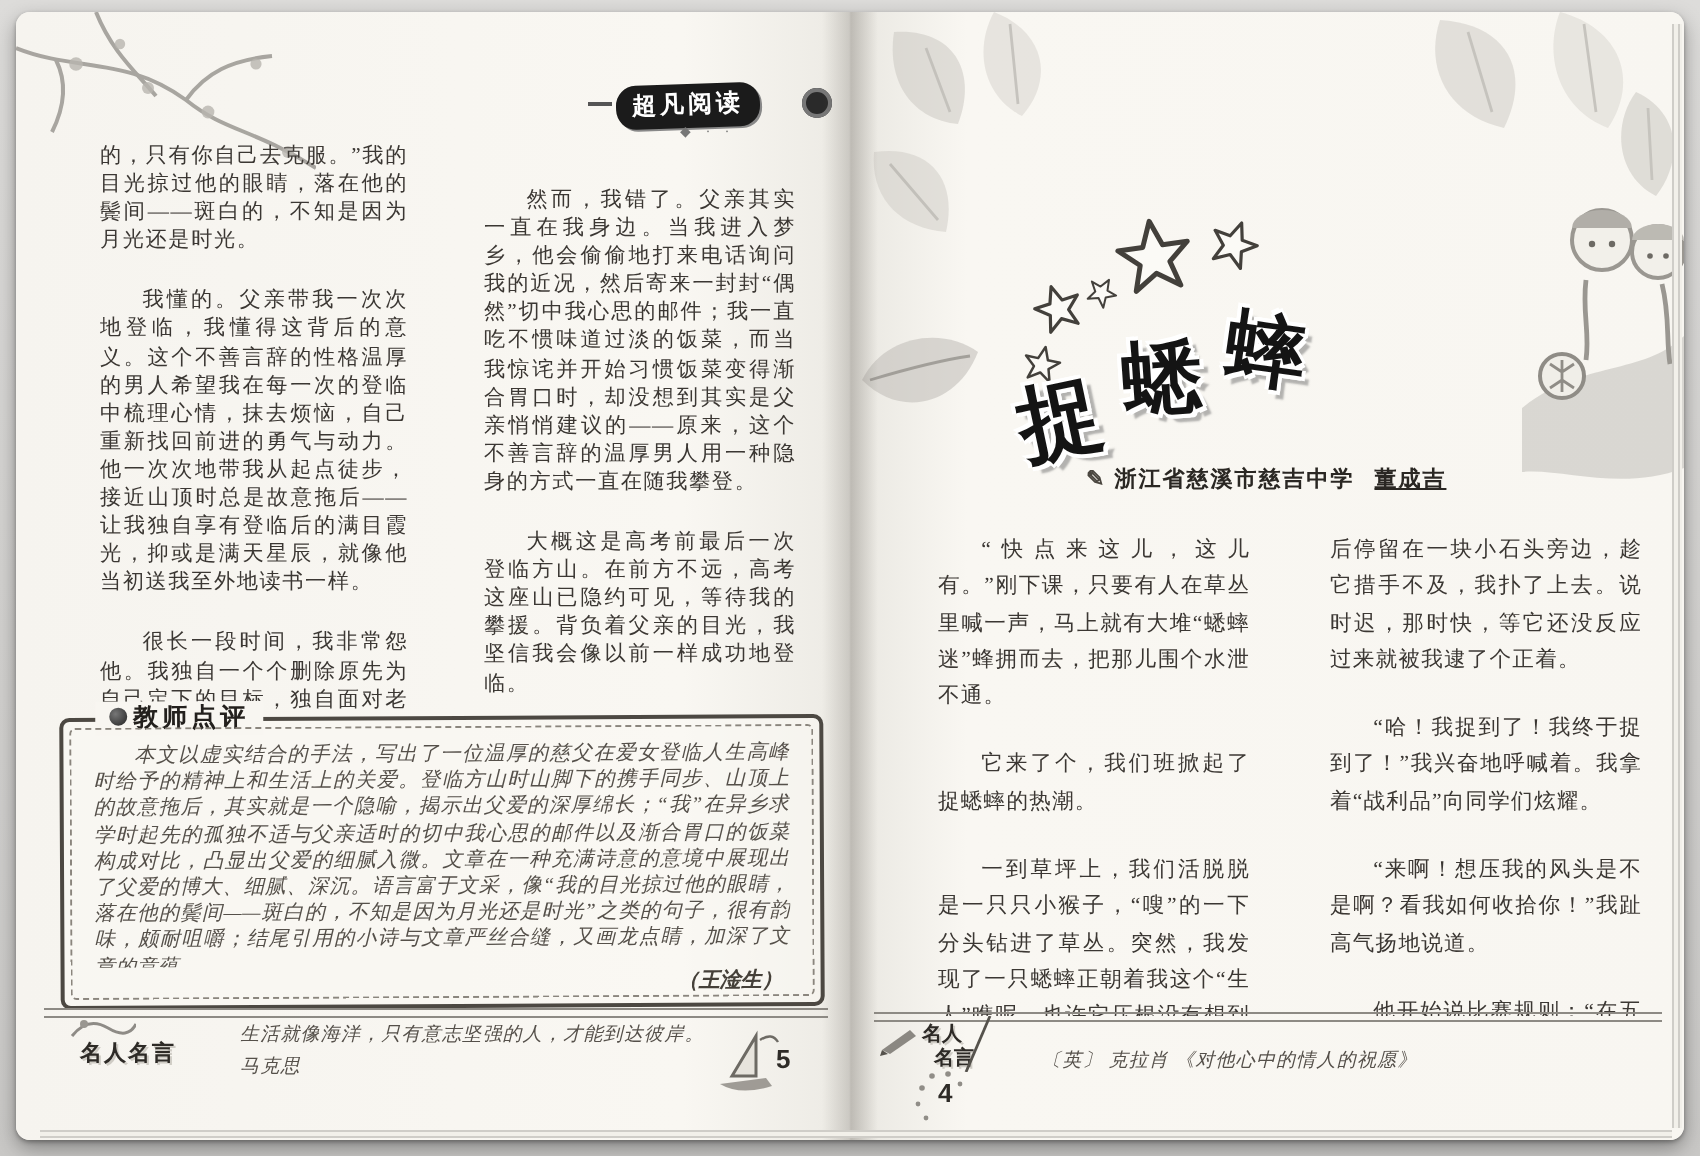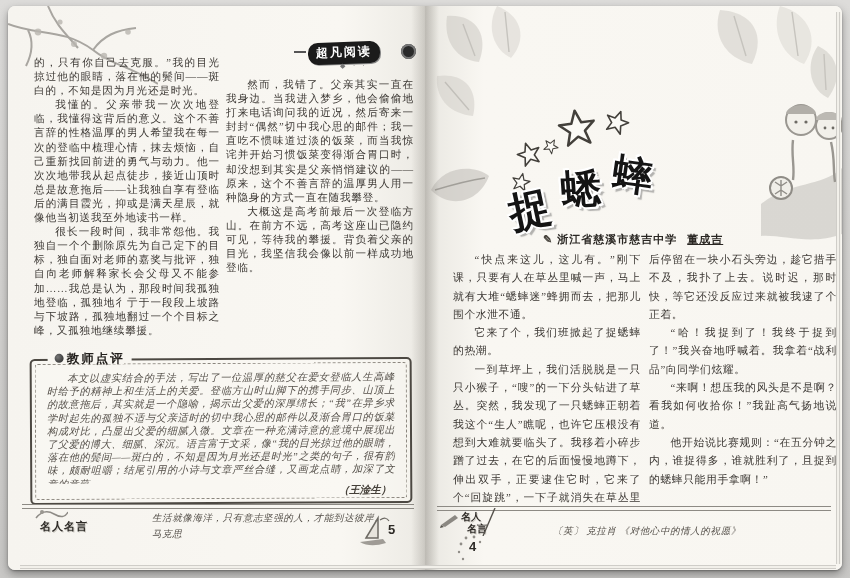--- a/index.html
+++ b/index.html
@@ -23,21 +23,21 @@
   .gutter{position:absolute;left:403px;top:0;width:28px;height:564px;pointer-events:none;
     background:linear-gradient(90deg,rgba(90,85,78,0) 0%,rgba(90,85,78,.22) 48%,rgba(90,85,78,.30) 52%,rgba(90,85,78,0) 100%);}
   .page-edges{position:absolute;right:1px;top:6px;width:5px;height:552px;pointer-events:none;
     background:repeating-linear-gradient(90deg,#cfcdc8 0 1px,#f2f0ea 1px 3px);}
   .page-edges-bottom{position:absolute;left:12px;bottom:1px;width:816px;height:4px;pointer-events:none;
     background:repeating-linear-gradient(0deg,#cfcdc8 0 1px,#f2f0ea 1px 3px);}
 
   
   .col{position:absolute;color:#3b3733;font-size:10.6px;line-height:14.1px;
     text-align:justify;letter-spacing:.8px;overflow:hidden;}
-  .col p{margin:0;text-indent:2em;}
+  .col p{margin:16px;text-indent:2em;}
   .col p.cont{text-indent:0;}
   .rcol{font-size:10.8px;line-height:18.3px;letter-spacing:.6px;}
 
   
   .deco{position:absolute;pointer-events:none;}
 
   .badge{position:absolute;left:286px;top:34px;width:120px;height:30px;}
   .badge .capsule{
     position:absolute;left:14px;top:2px;padding:2px 8px 3px 8px;
     background:#1b1b1b;color:#fff;border-radius:10px;transform:rotate(-2deg);
@@ -59,21 +59,21 @@
     background:radial-gradient(circle at 35% 35%,#777,#222);margin-right:3px;}
   .comment-body{font-style:italic;color:#55504a;font-size:10.2px;line-height:13.2px;
     text-align:justify;letter-spacing:.4px;margin:0;text-indent:2em;height:112px;overflow:hidden;}
   .comment-sign{text-align:right;font-style:italic;font-weight:bold;color:#454039;
     font-size:10.5px;margin:1px 4px 0 0;}
 
   
   .footer-rule{position:absolute;height:3px;border-top:1px solid #8d8a84;border-bottom:1px solid #8d8a84;}
   .footer-label{font-family:"Liberation Sans",sans-serif;font-weight:bold;color:#2d2a26;
     text-shadow:1px 1px 0 #cfccc5;}
-  .footer-quote{font-style:italic;color:#55504a;font-size:9.5px;line-height:13px;letter-spacing:.6px;margin-left:32px;}
+  .footer-quote{font-style:italic;color:#55504a;font-size:9.5px;line-height:13px;letter-spacing:.6px;}
   .pagenum{font-family:"Liberation Sans",sans-serif;font-weight:bold;color:#2e2b27;font-size:13px;}
 
   
   .title-char{position:absolute;font-family:"Liberation Sans",sans-serif;font-weight:bold;color:#141414;
     text-shadow:2px 0 0 #fff,-2px 0 0 #fff,0 2px 0 #fff,0 -2px 0 #fff,2px 2px 0 #fff,-2px -2px 0 #fff,4px 4px 1px rgba(110,110,110,.5);}
   .tc1{left:84px;top:176px;font-size:42px;transform:rotate(-12deg);}
   .tc2{left:136px;top:156px;font-size:40px;transform:rotate(-4deg);}
   .tc3{left:188px;top:142px;font-size:40px;transform:rotate(8deg);}
 
   .byline{position:absolute;left:118px;top:226px;width:290px;

